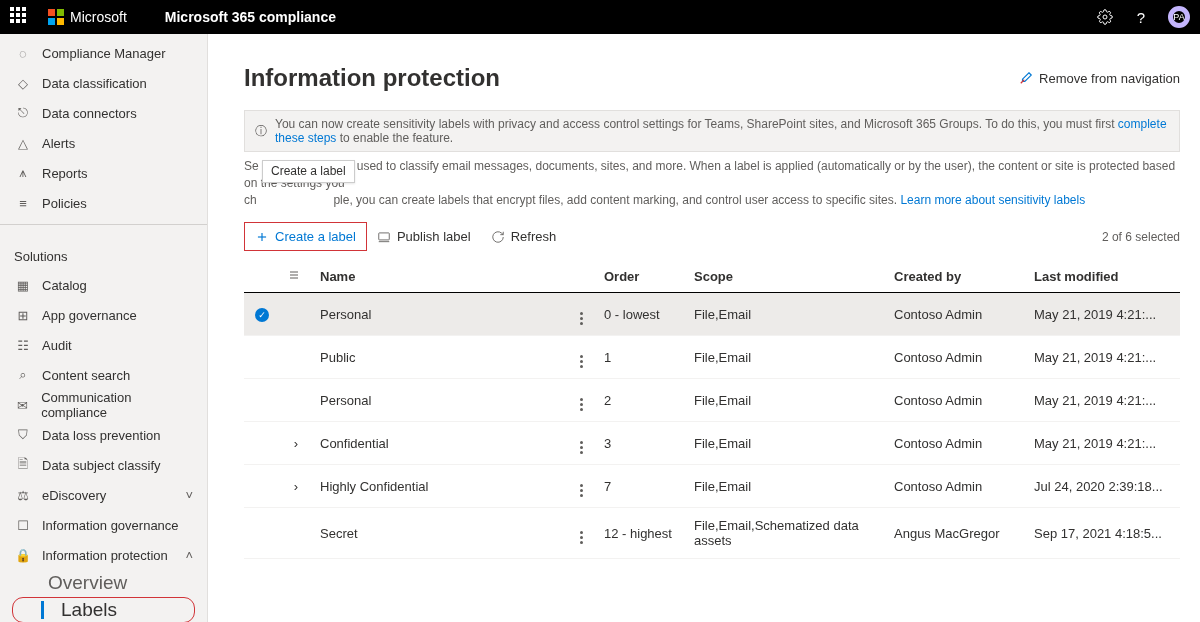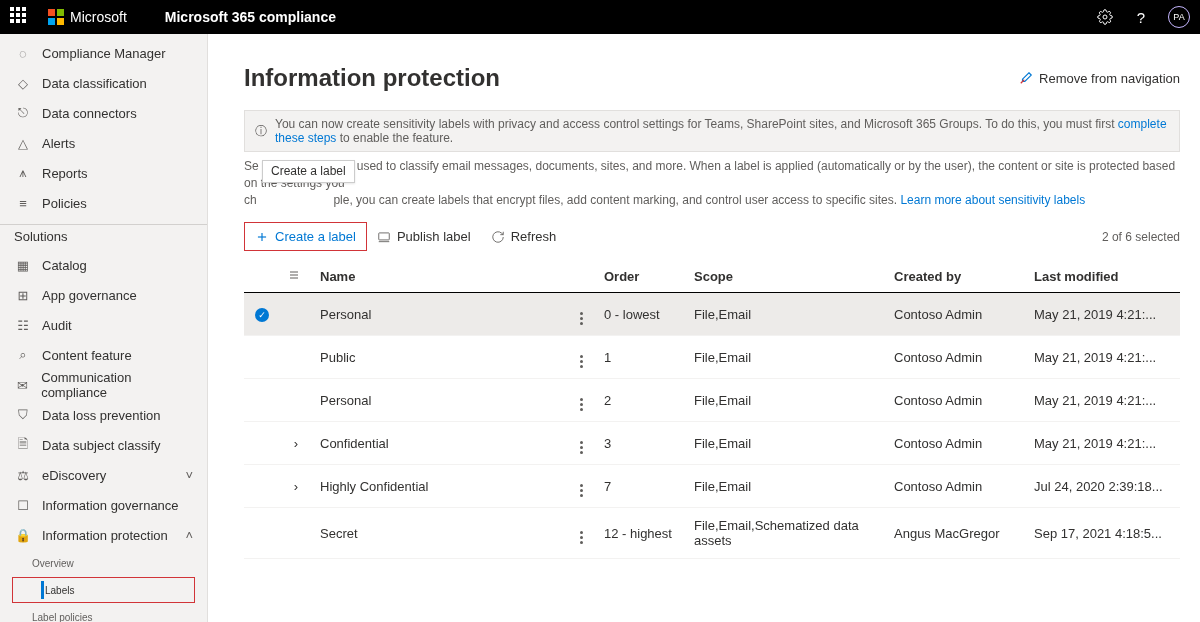--- a/index.html
+++ b/index.html
@@ -5,30 +5,30 @@
   * { box-sizing: border-box; margin: 0; padding: 0; }
   html, body { width: 1200px; height: 622px; font-family: "Segoe UI", Arial, sans-serif; background: #fff; overflow: hidden; }
   
   .header { height: 34px; background: #000; color: #fff; display: flex; align-items: center; padding: 16px 10px; }
   .waffle { width: 20px; height: 20px; display: grid; grid-template-columns: repeat(3,4px); grid-template-rows: repeat(3,4px); gap: 2px; margin-right: 18px; }
   .waffle span { background: #fff; }
   .ms-logo { display: flex; align-items: center; margin-right: 18px; font-size: 14px; }
   .ms-logo svg { margin-right: 6px; }
   .product-name { font-size: 14px; font-weight: 600; margin-left: 20px; }
   .header-right { margin-left: auto; display: flex; align-items: center; gap: 18px; }
-  .avatar { width: 22px; height: 22px; border: 1px solid #c4b5fd; border-radius: 50%; display: flex; align-items: center; justify-content: center; font-size: 9px; }
+  .avatar { width: 22px; height: 22px; border: 5px solid #c4b5fd; border-radius: 50%; display: flex; align-items: center; justify-content: center; font-size: 9px; }
   .hicon { width: 18px; height: 18px; display: inline-flex; align-items: center; justify-content: center; }
   
   .sidebar { position: absolute; top: 34px; left: 0; width: 208px; height: 588px; background: #f3f2f1; border-right: 1px solid #e1dfdd; overflow-y: auto; padding-top: 4px; }
   .nav-item { display: flex; align-items: center; height: 30px; padding: 0 14px; font-size: 13px; color: #323130; cursor: pointer; }
   .nav-icon { width: 18px; display: inline-flex; justify-content: center; margin-right: 10px; color: #605e5c; }
   .nav-chevron { margin-left: auto; color: #605e5c; }
-  .nav-section { font-size: 13px; color: #323130; padding: 4px 14px 6px; border-top: 1px solid #d2d0ce; margin-top: 6px; }
-  .sub-item { height: 26px; display: flex; align-items: center; padding-left: 32px; font-size: 10px; color: #605e5c; cursor: pointer; }
-  .sub-item.active { color: #323130; position: relative; }
+  .nav-section { font-size: 13px; color: #323130; padding: 24px 14px 6px; border-top: 1px solid #d2d0ce; margin-top: 6px; }
+  .sub-item { height: 26px; display: flex; align-items: center; padding-left: 48px; font-size: 19px; color: #605e5c; cursor: pointer; }
+  .sub-item.active { color: #323130; position: relative; border-radius: 11px; }
   .sub-item.active::before { content:""; position:absolute; left:28px; top:3px; bottom:3px; width:3px; background:#0078d4; }
   .redbox-sub { border: 1.5px solid #d13438; margin: 1px 12px 1px 12px; }
   
   .main { position: absolute; top: 34px; left: 208px; right: 0; bottom: 0; padding: 30px 20px 10px 36px; overflow: auto; }
   .page-title-row { display: flex; align-items: center; }
   .page-title { font-size: 24px; font-weight: 600; color: #323130; }
   .remove-nav { margin-left: auto; display: flex; align-items: center; color: #323130; font-size: 13px; cursor: pointer; }
   .remove-nav svg { margin-right: 6px; color: #0078d4; }
   .info-banner { margin-top: 18px; background: #f3f2f1; border: 1px solid #e1dfdd; padding: 6px 10px; font-size: 12px; color: #605e5c; display: flex; align-items: center; gap: 8px; }
   .info-banner a { color: #0078d4; text-decoration: none; }
@@ -130,21 +130,21 @@
       <div class="nav-item">
         <span class="nav-icon">⊞</span>
         <span>App governance</span>
       </div>
       <div class="nav-item">
         <span class="nav-icon">☷</span>
         <span>Audit</span>
       </div>
       <div class="nav-item">
         <span class="nav-icon">⌕</span>
-        <span>Content feature</span>
+        <span>Content search</span>
       </div>
       <div class="nav-item">
         <span class="nav-icon">✉</span>
         <span>Communication compliance</span>
       </div>
       <div class="nav-item">
         <span class="nav-icon">⛉</span>
         <span>Data loss prevention</span>
       </div>
       <div class="nav-item">

